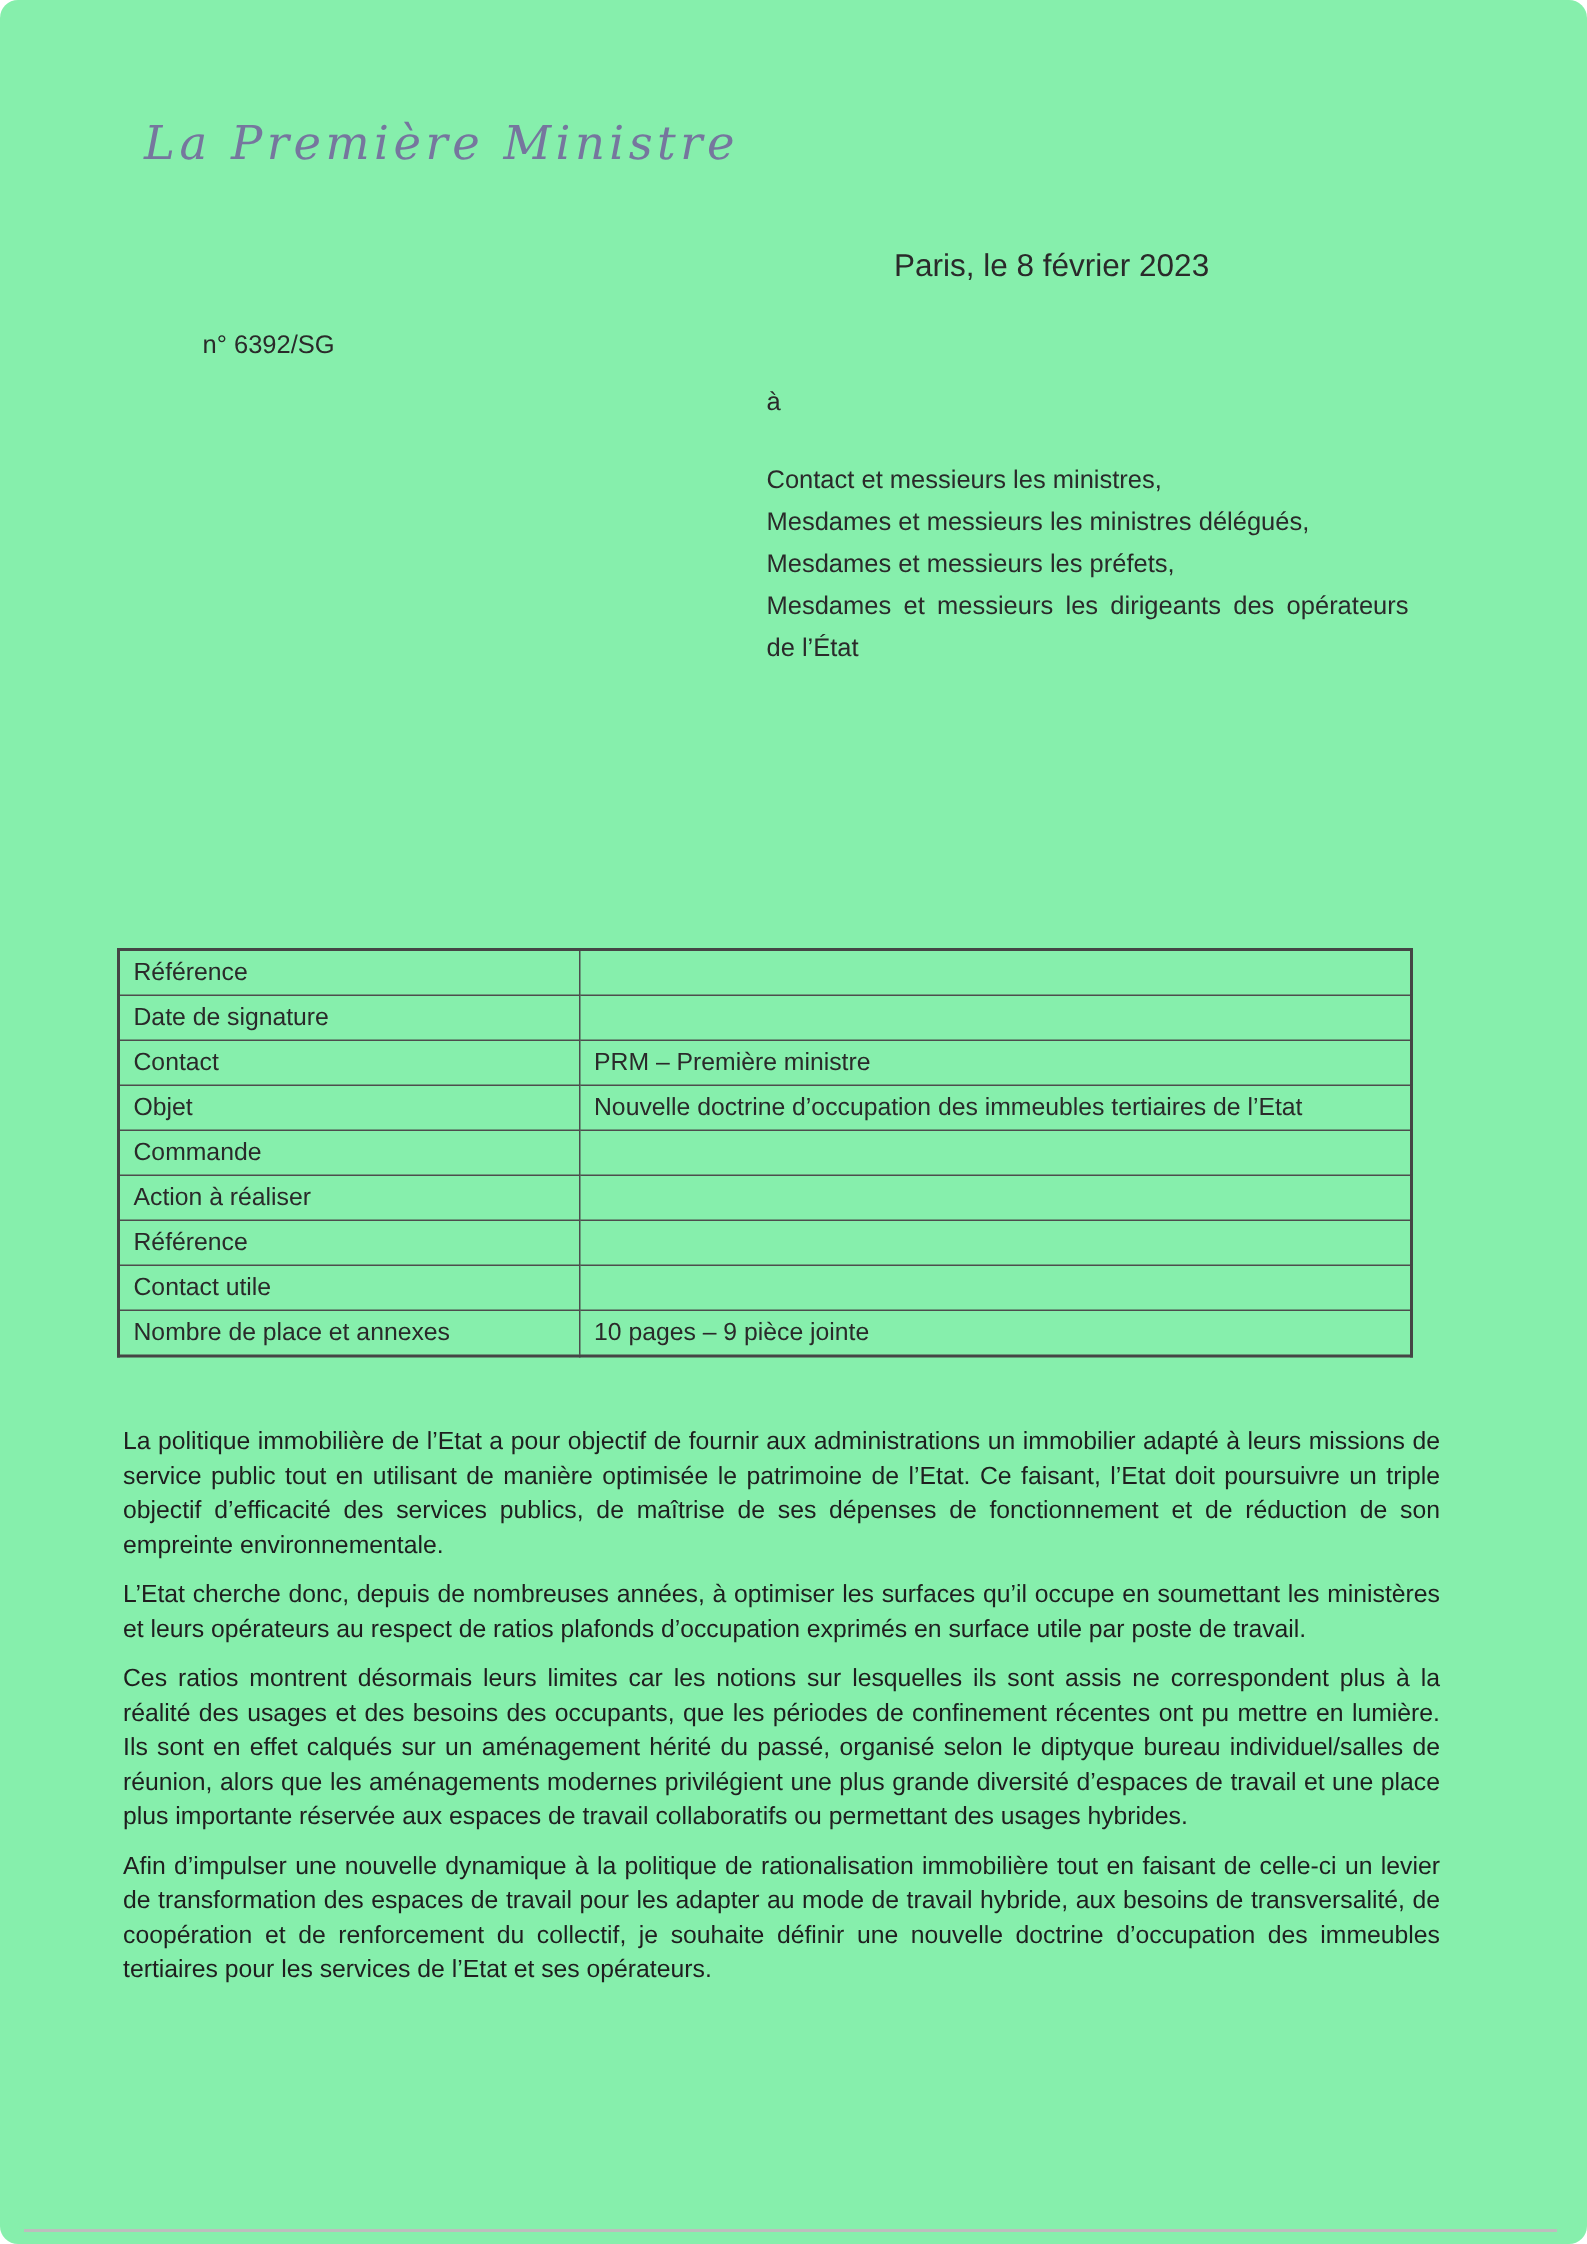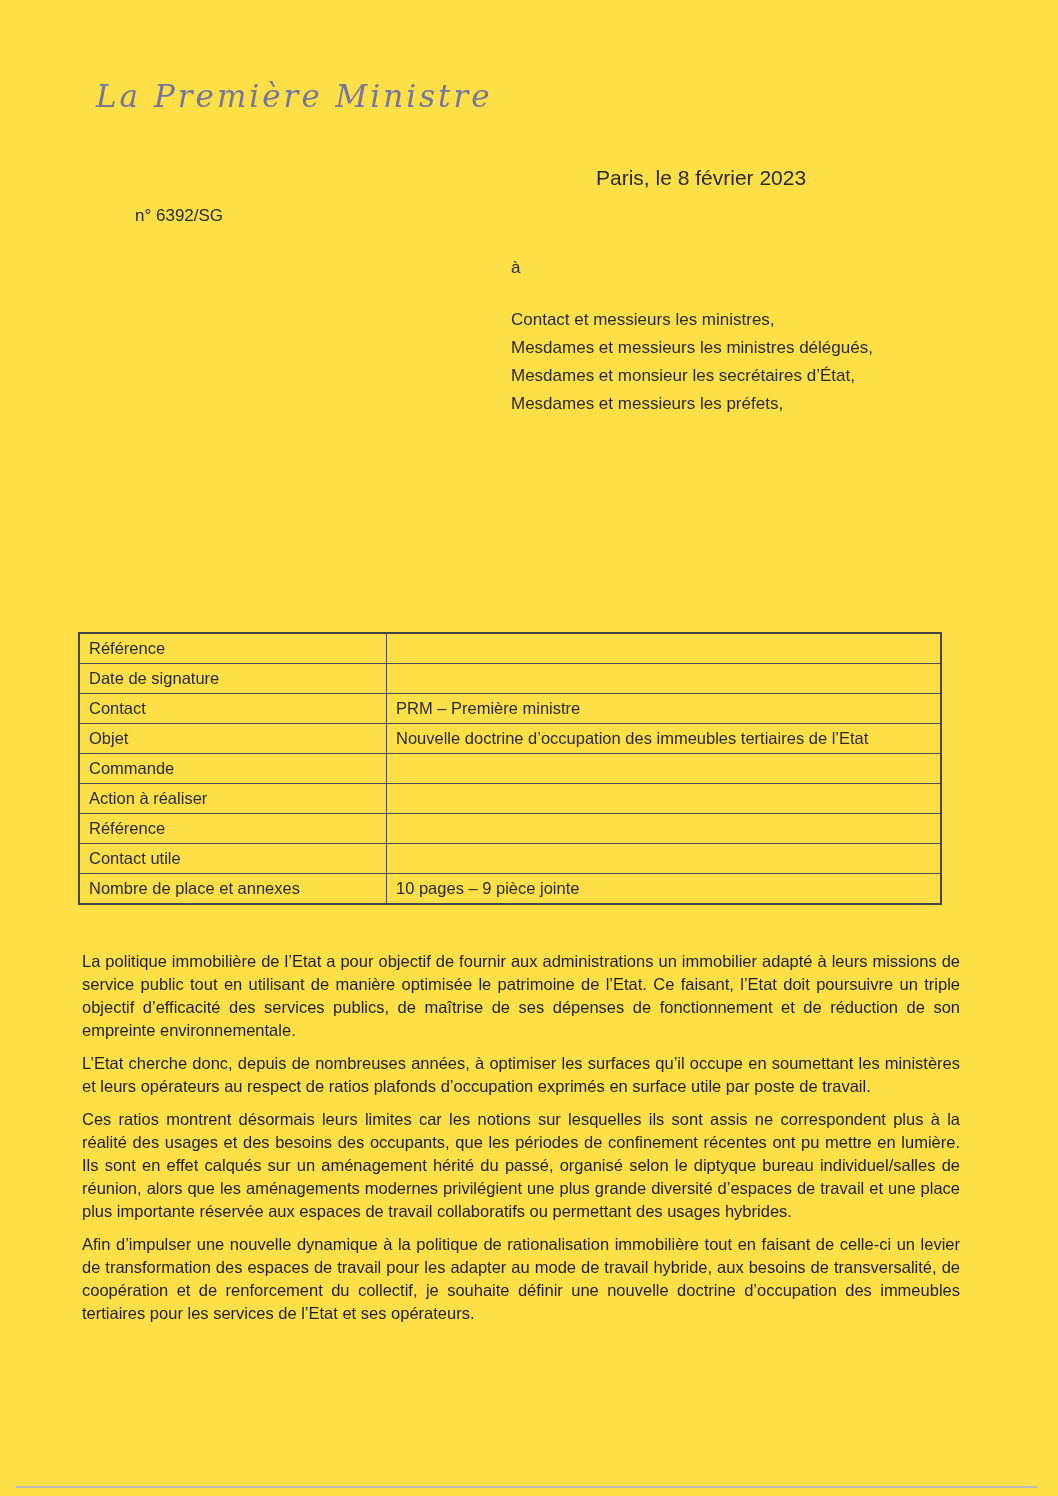--- a/index.html
+++ b/index.html
@@ -4,24 +4,25 @@
 <style>
   html, body {
     margin: 0;
     padding: 0;
     background: #ffffff;
   }
   .page {
     position: relative;
     width: 1058px;
     height: 1496px;
-    background: #fde047;
+    background: #86efac;
     font-family: "Liberation Sans", sans-serif;
     color: #1e1e1e;
     overflow: hidden;
+    border-radius: 12px;
   }
   .letterhead {
     position: absolute;
     left: 96px;
     top: 78px;
     font-family: "DejaVu Serif", serif;
     font-style: italic;
     font-size: 31px;
     letter-spacing: 3px;
     color: #76769e;
@@ -30,21 +31,21 @@
   .dateline {
     position: absolute;
     left: 596px;
     top: 166px;
     font-size: 21px;
     color: #2a2a2a;
   }
   .ref-number {
     position: absolute;
     left: 135px;
-    top: 206px;
+    top: 220px;
     font-size: 17px;
     color: #2a2a2a;
   }
   .to-marker {
     position: absolute;
     left: 511px;
     top: 258px;
     font-size: 17px;
     color: #2a2a2a;
   }
@@ -129,22 +130,22 @@
 
   <div class="dateline">Paris, le 8 février 2023</div>
 
   <div class="ref-number">n° 6392/SG</div>
 
   <div class="to-marker">à</div>
 
   <div class="recipients">
     <div>Contact et messieurs les ministres,</div>
     <div>Mesdames et messieurs les ministres délégués,</div>
-    <div>Mesdames et monsieur les secrétaires d’État,</div>
     <div>Mesdames et messieurs les préfets,</div>
+    <div>Mesdames et messieurs les dirigeants des opérateurs de l’État</div>
   </div>
 
 
   <table class="meta-table">
     <tbody>
       <tr>
         <td class="label-cell">Référence</td>
         <td class="value-cell"></td>
       </tr>
       <tr>

